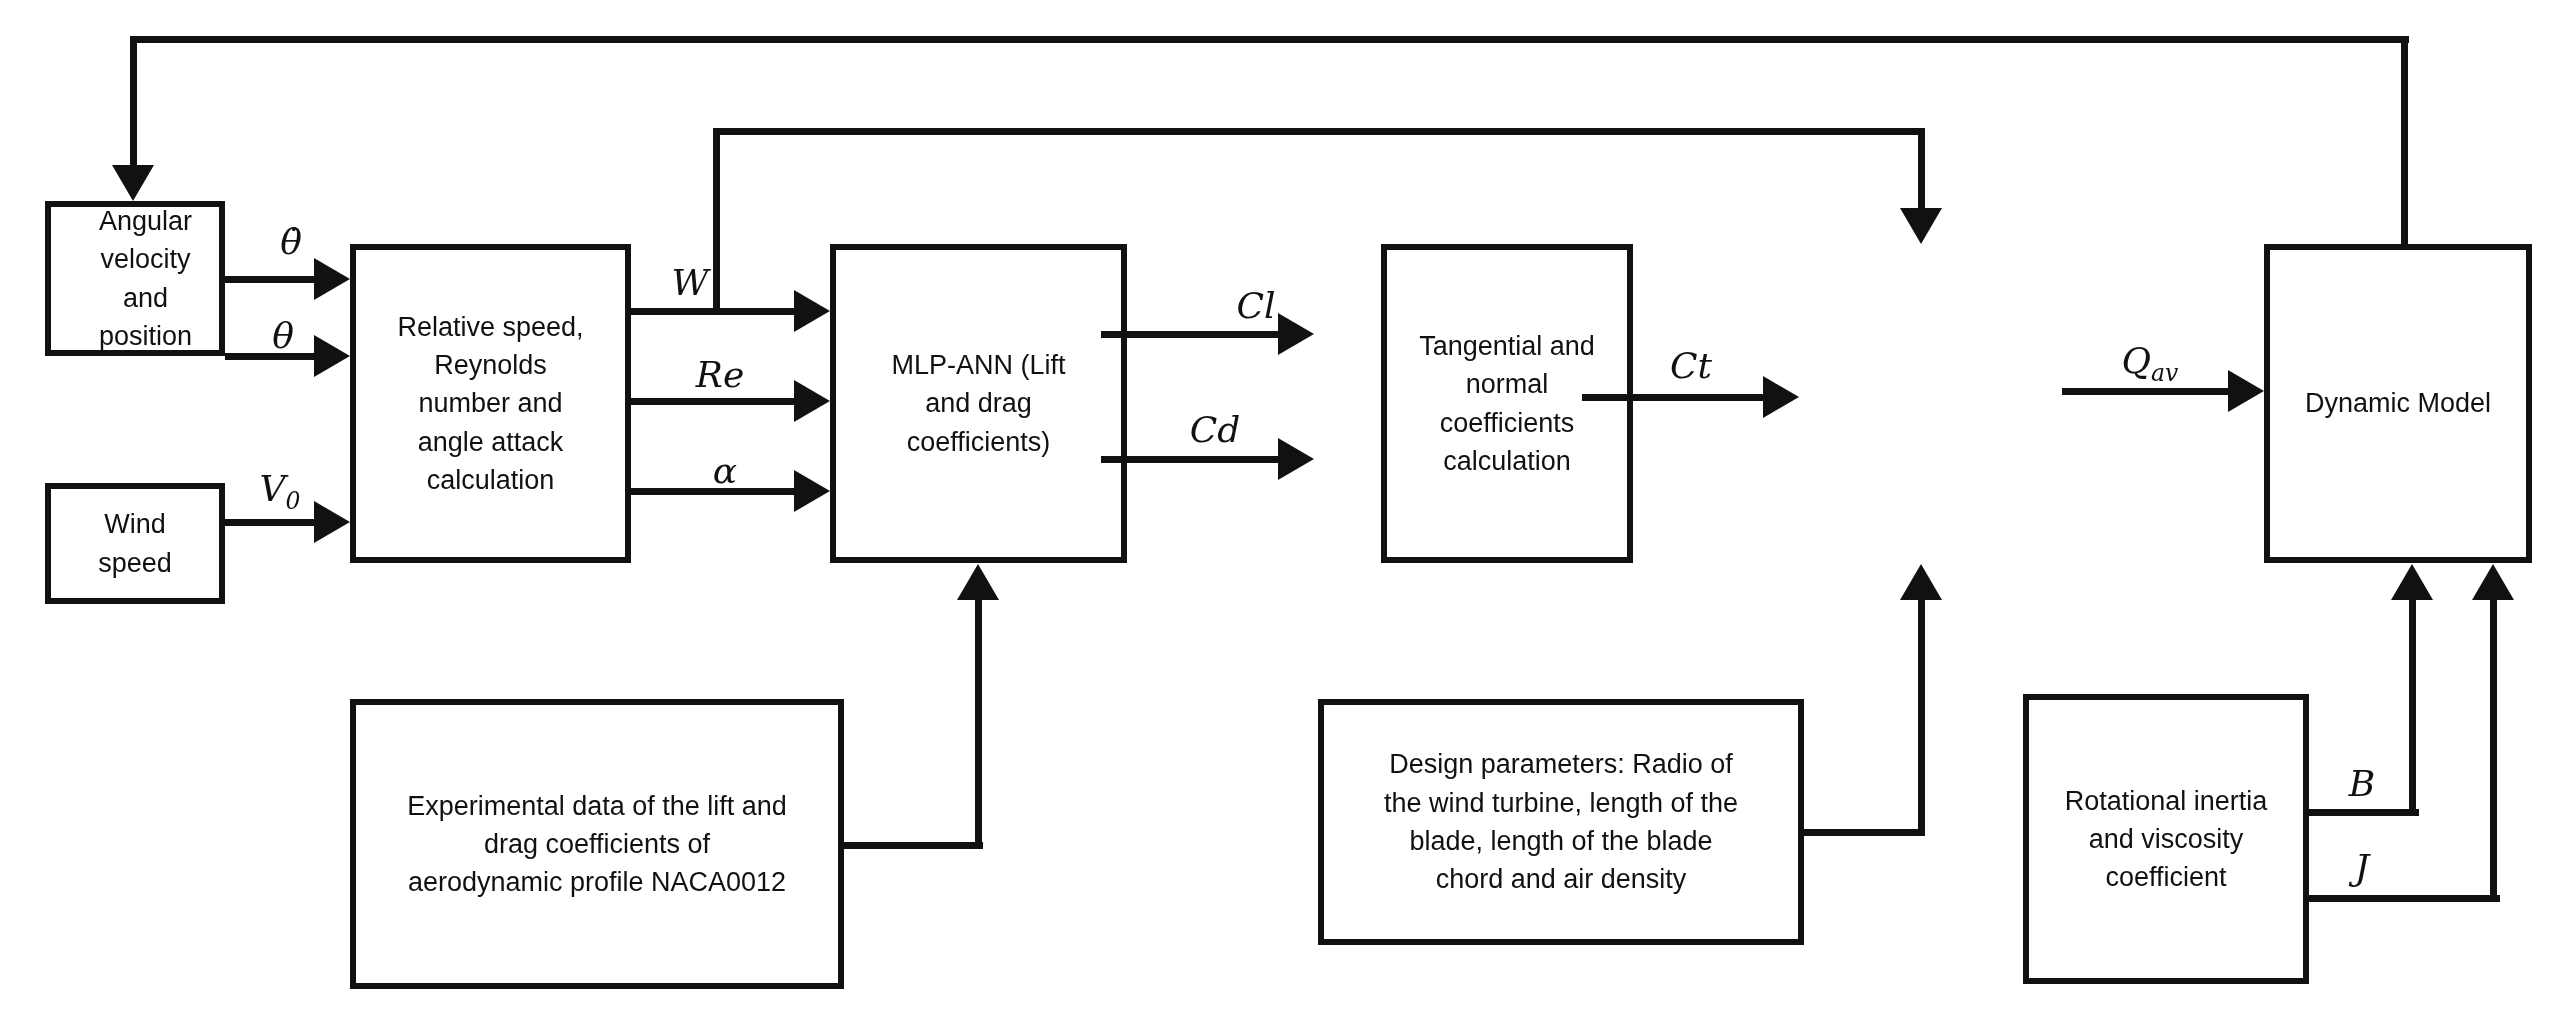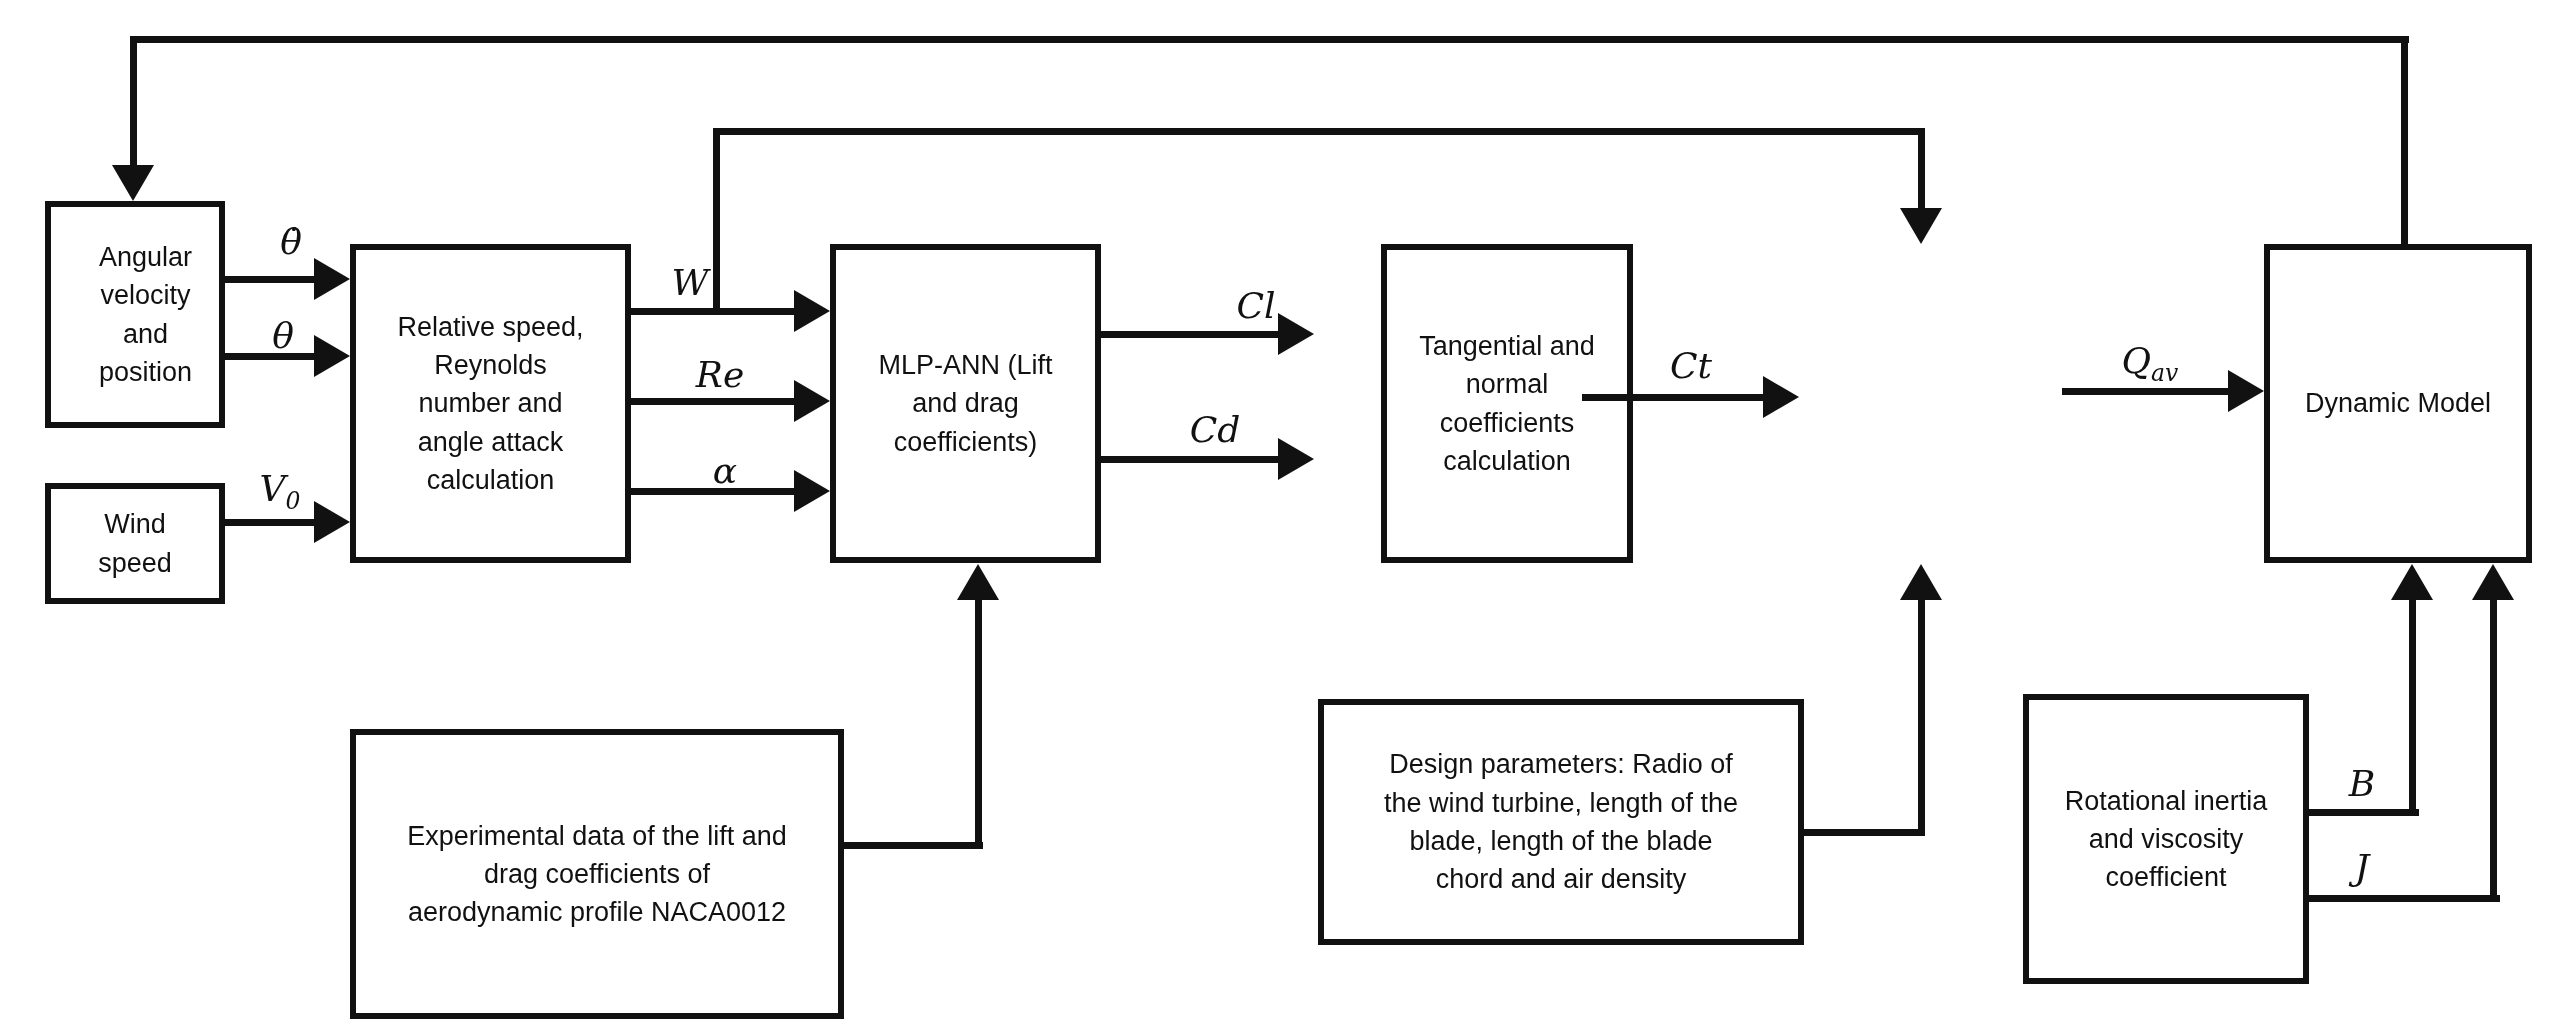--- a/index.html
+++ b/index.html
@@ -36,39 +36,39 @@
     font-family:"DejaVu Serif",serif;font-style:italic;
     font-size:36px;color:#111111;white-space:nowrap;
   }
   .mlabel sub{font-size:23.5px;line-height:0;}
 </style>
 </head>
 <body>
 
 <div id="canvas">
 
-  <div class="box" style="left:45px;top:201px;width:180px;height:227px;padding-left:21px;">
+  <div class="box" style="left:45px;top:201px;width:180px;height:155px;padding-left:21px;">
     <span class="bl" style="max-width:133px;">Angular velocity and position</span>
   </div>
   <div class="box" style="left:45px;top:483px;width:180px;height:121px;">
     <span class="bl" style="max-width:110px;">Wind speed</span>
   </div>
   <div class="box" style="left:350px;top:244px;width:281px;height:319px;">
     <span class="bl" style="max-width:188px;">Relative speed, Reynolds number and angle attack calculation</span>
   </div>
-  <div class="box" style="left:830px;top:244px;width:271px;height:319px;">
+  <div class="box" style="left:830px;top:244px;width:297px;height:319px;">
     <span class="bl" style="max-width:180px;">MLP-ANN (Lift and drag coefficients)</span>
   </div>
   <div class="box" style="left:1360px;top:244px;width:252px;height:319px;margin-left:21px;">
     <span class="bl" style="max-width:180px;">Tangential and normal coefficients calculation</span>
   </div>
   <div class="box" style="left:2264px;top:244px;width:268px;height:319px;">
     <span class="bl" style="max-width:250px;">Dynamic Model</span>
   </div>
-  <div class="box" style="left:350px;top:699px;width:494px;height:290px;margin-top:30px;">
+  <div class="box" style="left:350px;top:699px;width:494px;height:290px;">
     <span class="bl" style="max-width:384px;">Experimental data of the lift and drag coefficients of aerodynamic profile NACA0012</span>
   </div>
   <div class="box" style="left:1318px;top:699px;width:486px;height:246px;">
     <span class="bl" style="max-width:372px;">Design parameters: Radio of the wind turbine, length of the blade, length of the blade chord and air density</span>
   </div>
   <div class="box" style="left:2023px;top:694px;width:286px;height:290px;">
     <span class="bl" style="max-width:235px;">Rotational inertia and viscosity coefficient</span>
   </div>
 
   <div class="hl" style="left:225px;top:276px;width:92px;"></div>

